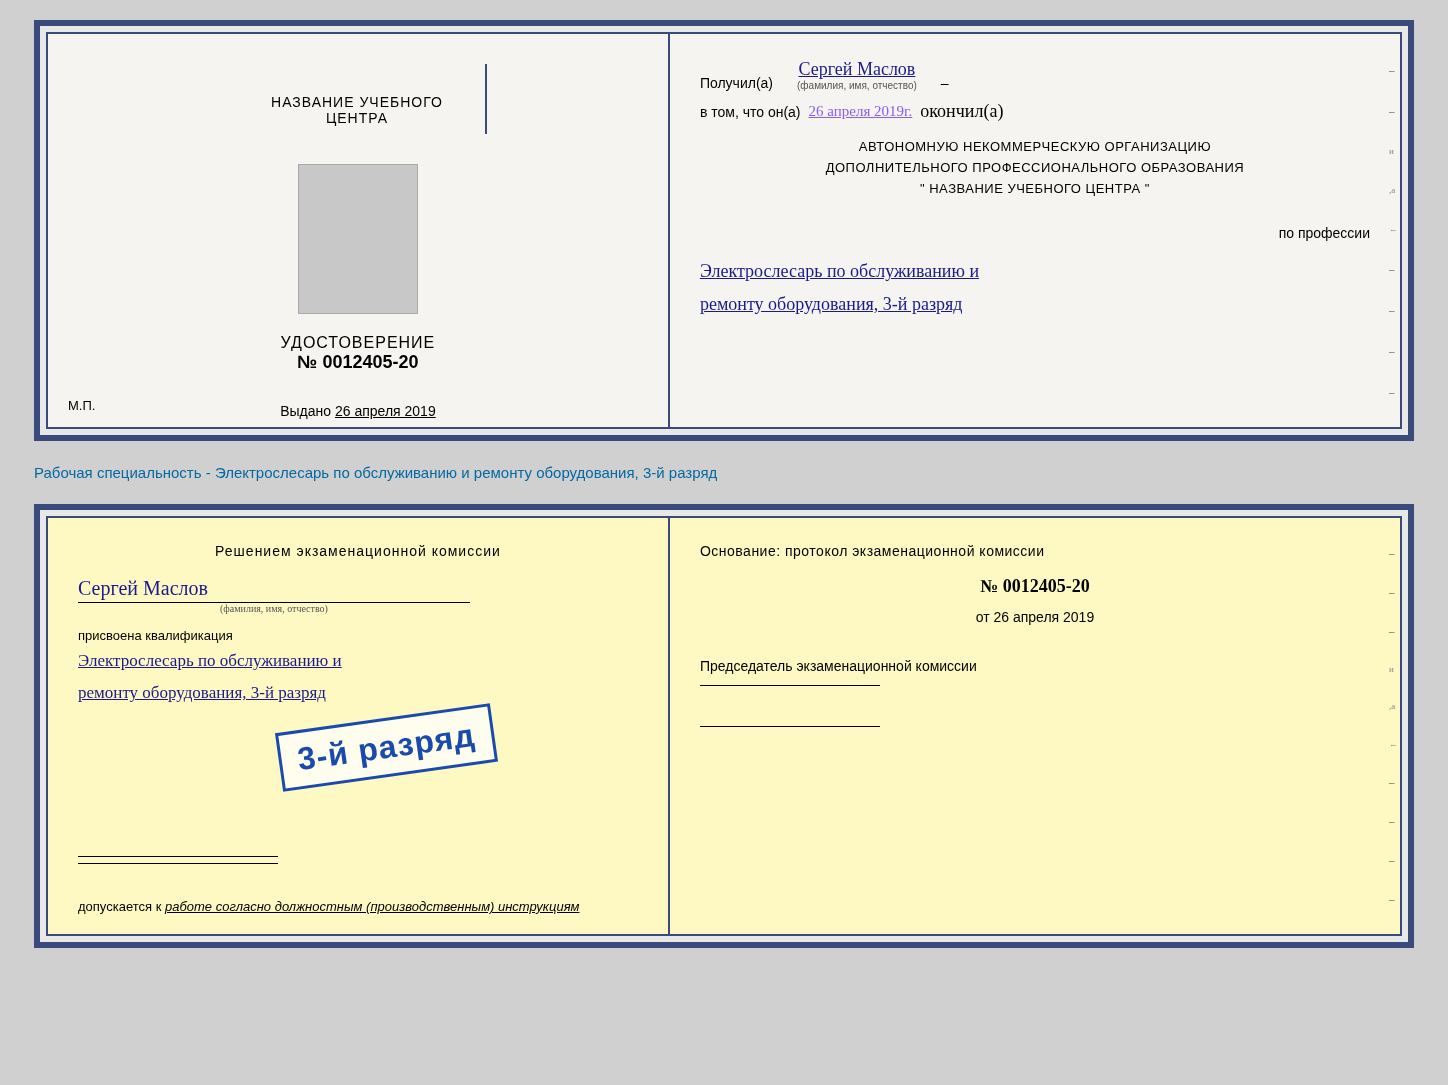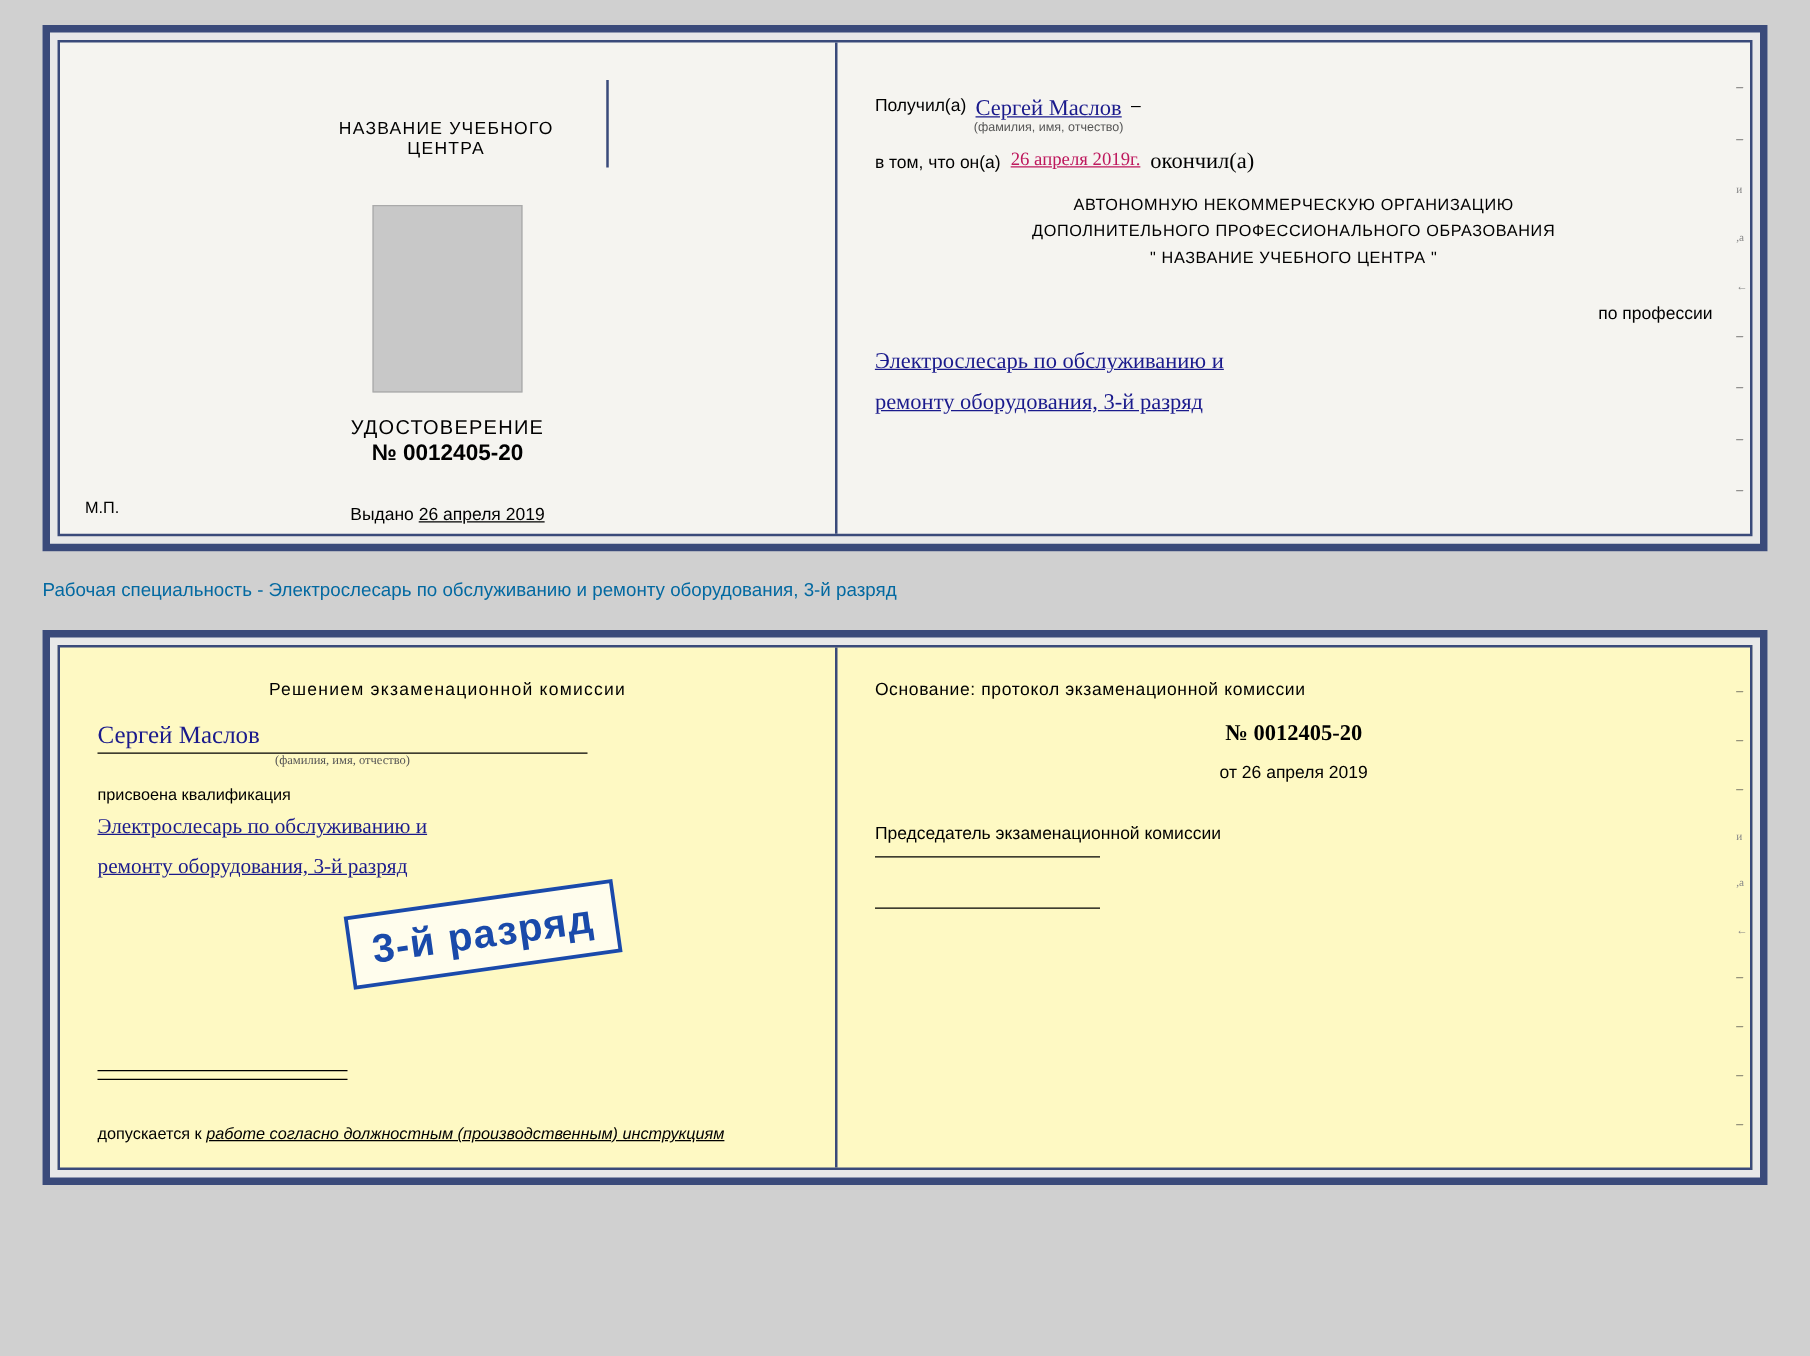--- a/index.html
+++ b/index.html
@@ -102,24 +102,23 @@
       display: flex;
       flex-direction: column;
       gap: 10px;
       position: relative;
     }
 
     .cert-right .received-line {
       font-size: 14px;
       font-family: Arial, sans-serif;
       display: flex;
-      align-items: flex-start;
-      gap: 6px;
+      align-items: flex-end;
+      gap: 24px;
       flex-wrap: wrap;
-      margin-top: 17px;
     }
 
     .cert-right .received-line .handwritten {
       font-family: 'Segoe Script', 'Brush Script MT', cursive;
       font-size: 18px;
       color: #1a1a8c;
       text-decoration: underline;
       white-space: nowrap;
     }
 
@@ -135,21 +134,21 @@
       font-family: Arial, sans-serif;
       display: flex;
       align-items: center;
       gap: 8px;
       flex-wrap: wrap;
     }
 
     .cert-right .vtom-line .handwritten-date {
       font-family: 'Segoe Script', 'Brush Script MT', cursive;
       font-size: 15px;
-      color: #be185d;
+      color: #8b5cf6;
       text-decoration: underline;
     }
 
     .cert-right .org-block {
       font-size: 13px;
       font-family: Arial, sans-serif;
       text-align: center;
       line-height: 1.6;
       text-transform: uppercase;
       letter-spacing: 0.5px;

